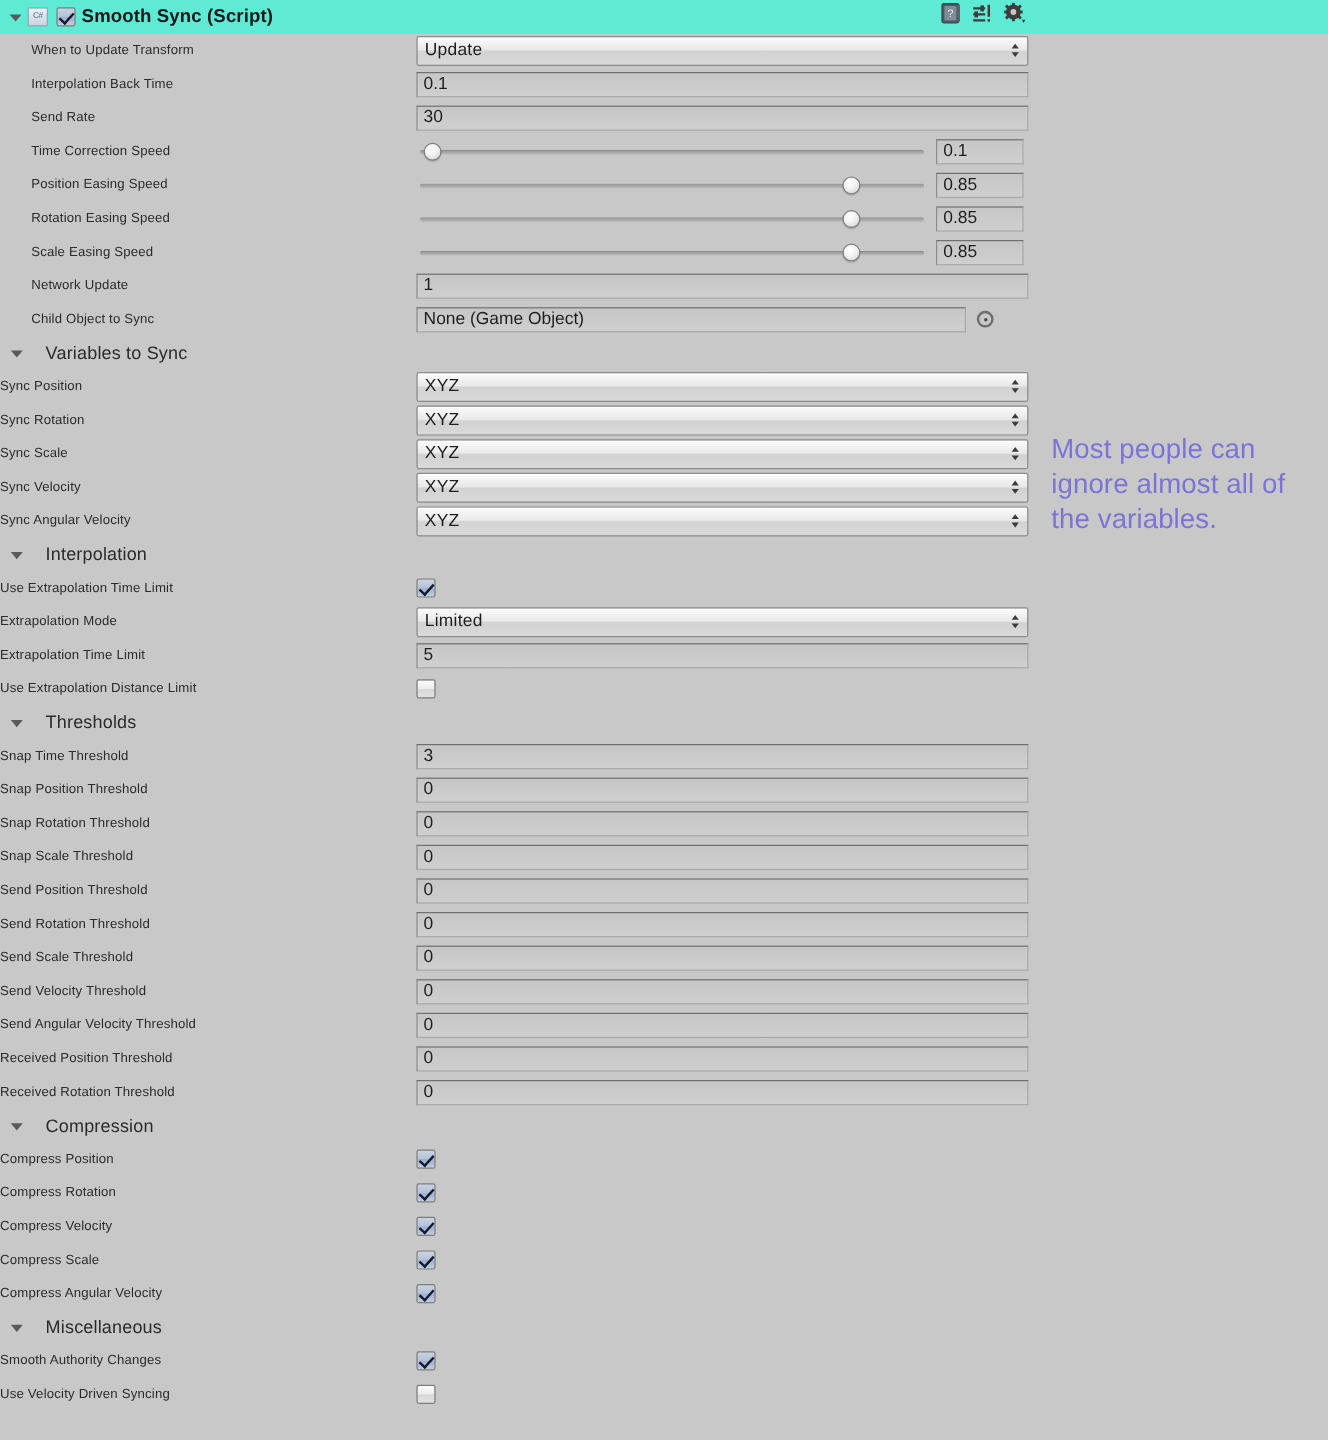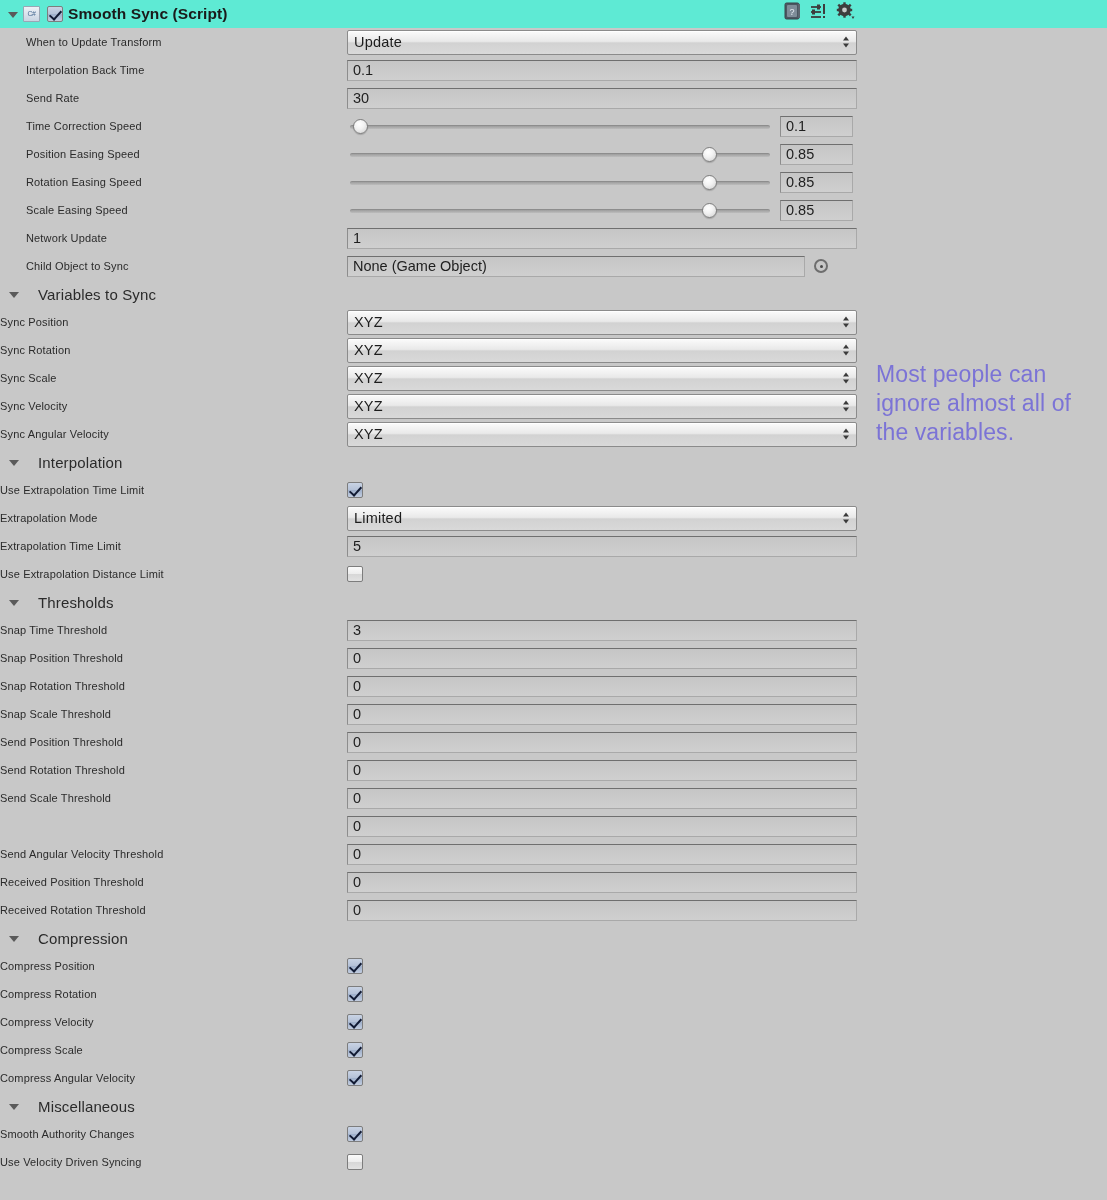--- a/index.html
+++ b/index.html
@@ -515,20 +515,21 @@
           <input class="textfield" type="text" value="0" style="">
         </div>
       </div>
       <div class="row">
         <div class="label lvl1">Send Scale Threshold</div>
         <div class="fieldcol">
           <input class="textfield" type="text" value="0" style="">
         </div>
       </div>
       <div class="row">
+        <div class="label lvl1">Send Velocity Threshold</div>
         <div class="fieldcol">
           <input class="textfield" type="text" value="0" style="">
         </div>
       </div>
       <div class="row">
         <div class="label lvl1">Send Angular Velocity Threshold</div>
         <div class="fieldcol">
           <input class="textfield" type="text" value="0" style="">
         </div>
       </div>

